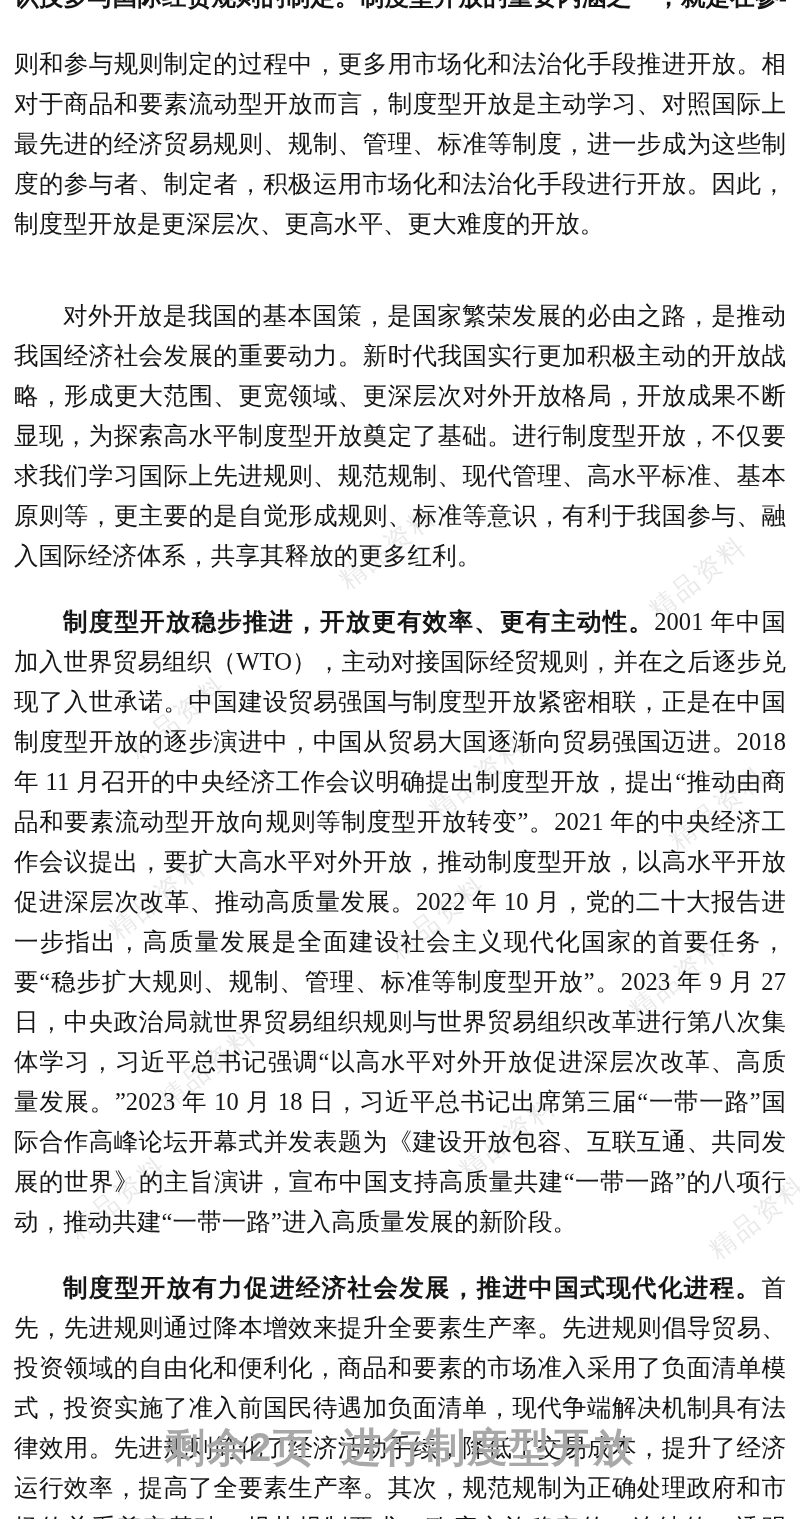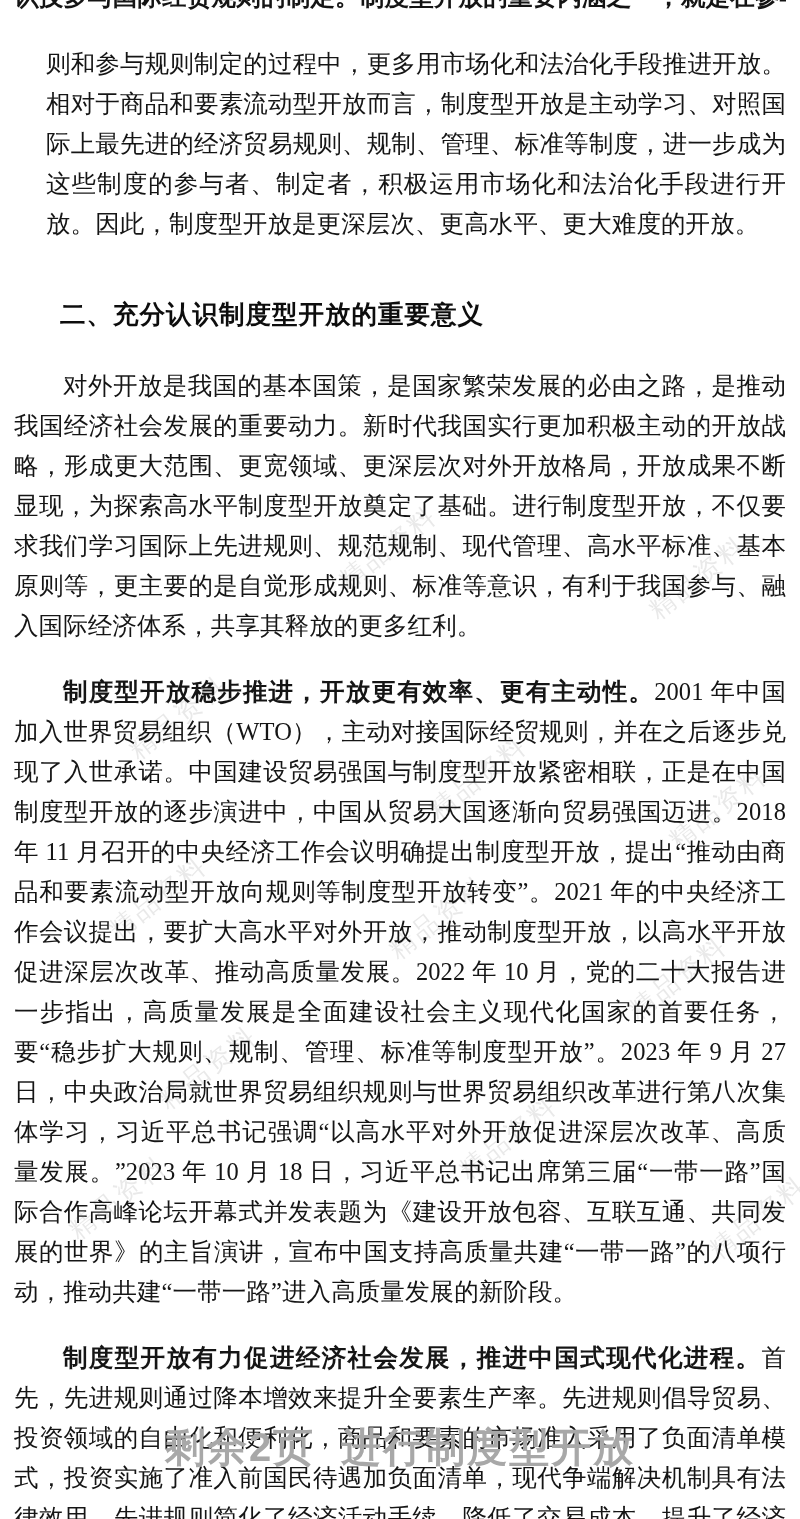--- a/index.html
+++ b/index.html
@@ -79,21 +79,20 @@
     line-height: 40px;
     margin: 0 0 26px 0;
     text-align: justify;
     text-justify: inter-ideograph;
     text-indent: 2em;
     letter-spacing: 0.1px;
     color: #151515;
   }
   p.para.no-indent {
     text-indent: 0;
-    margin-left: 32px;
   }
 
   h2.section-heading {
     font-family: "Liberation Sans", "DejaVu Sans", sans-serif;
     font-size: 25.5px;
     font-weight: 700;
     line-height: 36px;
     margin: 0 0 34px 0;
     padding-left: 46px;
     letter-spacing: 1px;
@@ -153,21 +152,20 @@
     <div class="clipped-line-wrap">
       <div class="clipped-line">识技多与国际经贸规则的制定。制度型开放的重要内涵之一，就是在参与规</div>
     </div>
 
     <p class="para no-indent">
       <span>则和参与规则制定的过程中，更多用市场化和法治化手段推进开放。相对于商品和要素流动型开放而言，制度型开放是主动学习、对照国际上最先进的经济贸易规则、规制、管理、标准等制度，进一步成为这些制度的参与者、制定者，积极运用市场化和法治化手段进行开放。因此，制度型开放是更深层次、更高水平、更大难度的开放。</span>
     </p>
 
     <div class="spacer-top"></div>
 
-    <h2 class="section-heading">二、充分认识制度型开放的重要意义</h2>
 
     <p class="para">
       <span>对外开放是我国的基本国策，是国家繁荣发展的必由之路，是推动我国经济社会发展的重要动力。新时代我国实行更加积极主动的开放战略，形成更大范围、更宽领域、更深层次对外开放格局，开放成果不断显现，为探索高水平制度型开放奠定了基础。进行制度型开放，不仅要求我们学习国际上先进规则、规范规制、现代管理、高水平标准、基本原则等，更主要的是自觉形成规则、标准等意识，有利于我国参与、融入国际经济体系，共享其释放的更多红利。</span>
     </p>
 
     <p class="para">
       <span class="lead">制度型开放稳步推进，开放更有效率、更有主动性。</span><span>2001 年中国加入世界贸易组织（WTO），主动对接国际经贸规则，并在之后逐步兑现了入世承诺。中国建设贸易强国与制度型开放紧密相联，正是在中国制度型开放的逐步演进中，中国从贸易大国逐渐向贸易强国迈进。2018 年 11 月召开的中央经济工作会议明确提出制度型开放，提出“推动由商品和要素流动型开放向规则等制度型开放转变”。2021 年的中央经济工作会议提出，要扩大高水平对外开放，推动制度型开放，以高水平开放促进深层次改革、推动高质量发展。2022 年 10 月，党的二十大报告进一步指出，高质量发展是全面建设社会主义现代化国家的首要任务，要“稳步扩大规则、规制、管理、标准等制度型开放”。2023 年 9 月 27 日，中央政治局就世界贸易组织规则与世界贸易组织改革进行第八次集体学习，习近平总书记强调“以高水平对外开放促进深层次改革、高质量发展。”2023 年 10 月 18 日，习近平总书记出席第三届“一带一路”国际合作高峰论坛开幕式并发表题为《建设开放包容、互联互通、共同发展的世界》的主旨演讲，宣布中国支持高质量共建“一带一路”的八项行动，推动共建“一带一路”进入高质量发展的新阶段。</span>
     </p>
 
     <p class="para">

